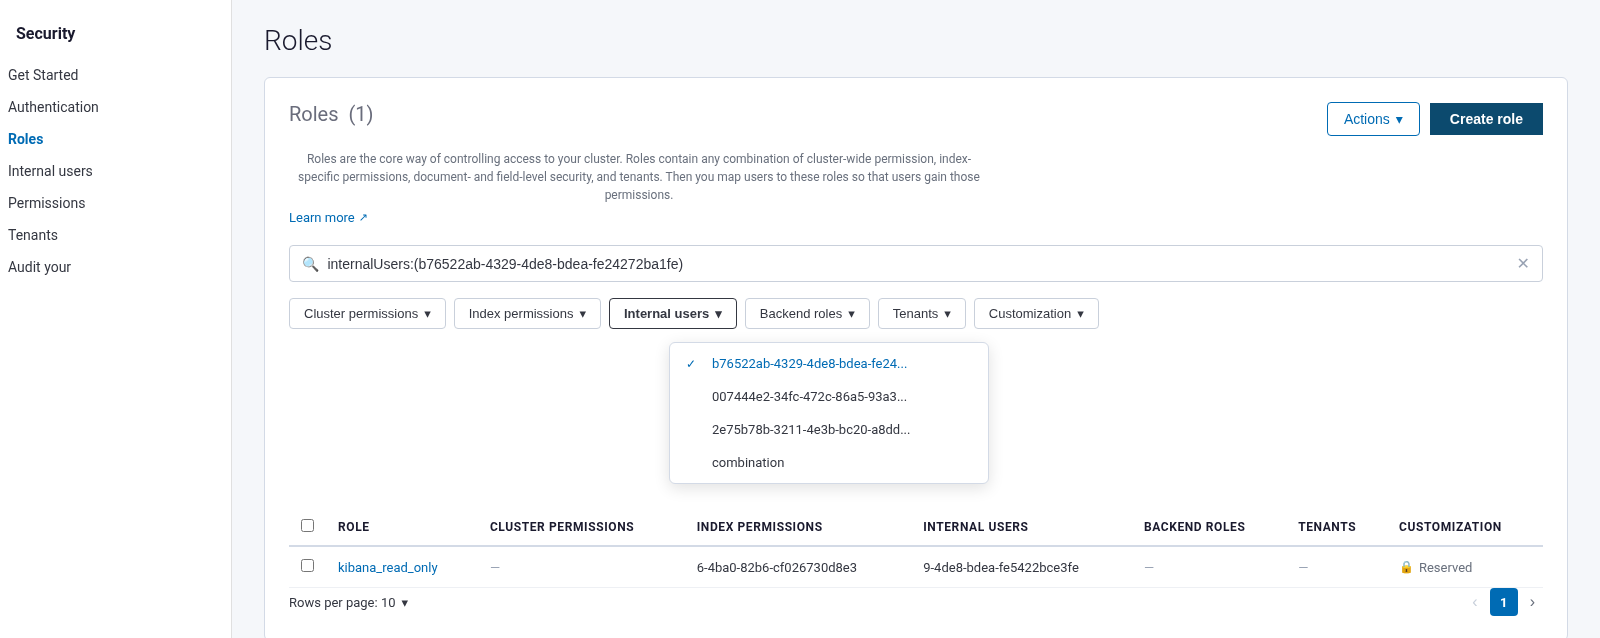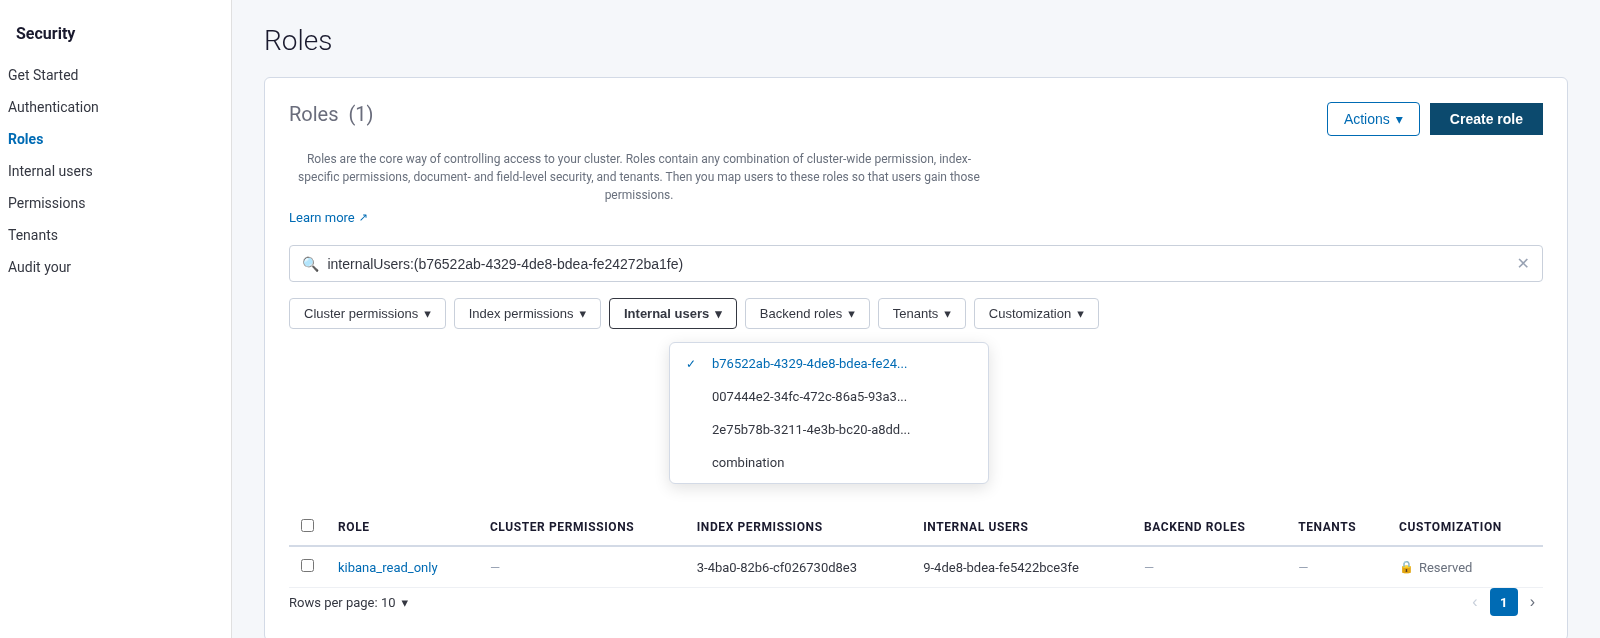--- a/index.html
+++ b/index.html
@@ -179,21 +179,21 @@
             <th>Backend roles</th>
             <th>Tenants</th>
             <th>Customization</th>
           </tr>
         </thead>
         <tbody id="table-body">
         <tr>
     <td><input type="checkbox" style=""></td>
     <td><a class="role-link" href="#">kibana_read_only</a></td>
     <td><span class="dash">—</span></td>
-    <td>3-4ba0-82b6-cf026730d8e3</td>
+    <td>6-4ba0-82b6-cf026730d8e3</td>
     <td>9-4de8-bdea-fe5422bce3fe</td>
     <td><span class="dash">—</span></td>
     <td><span class="dash">—</span></td>
     <td>
                 <span class="reserved-badge">
                   <span class="lock-icon">🔒</span>
                   <span>Reserved</span>
                 </span>
               </td>
   </tr>

